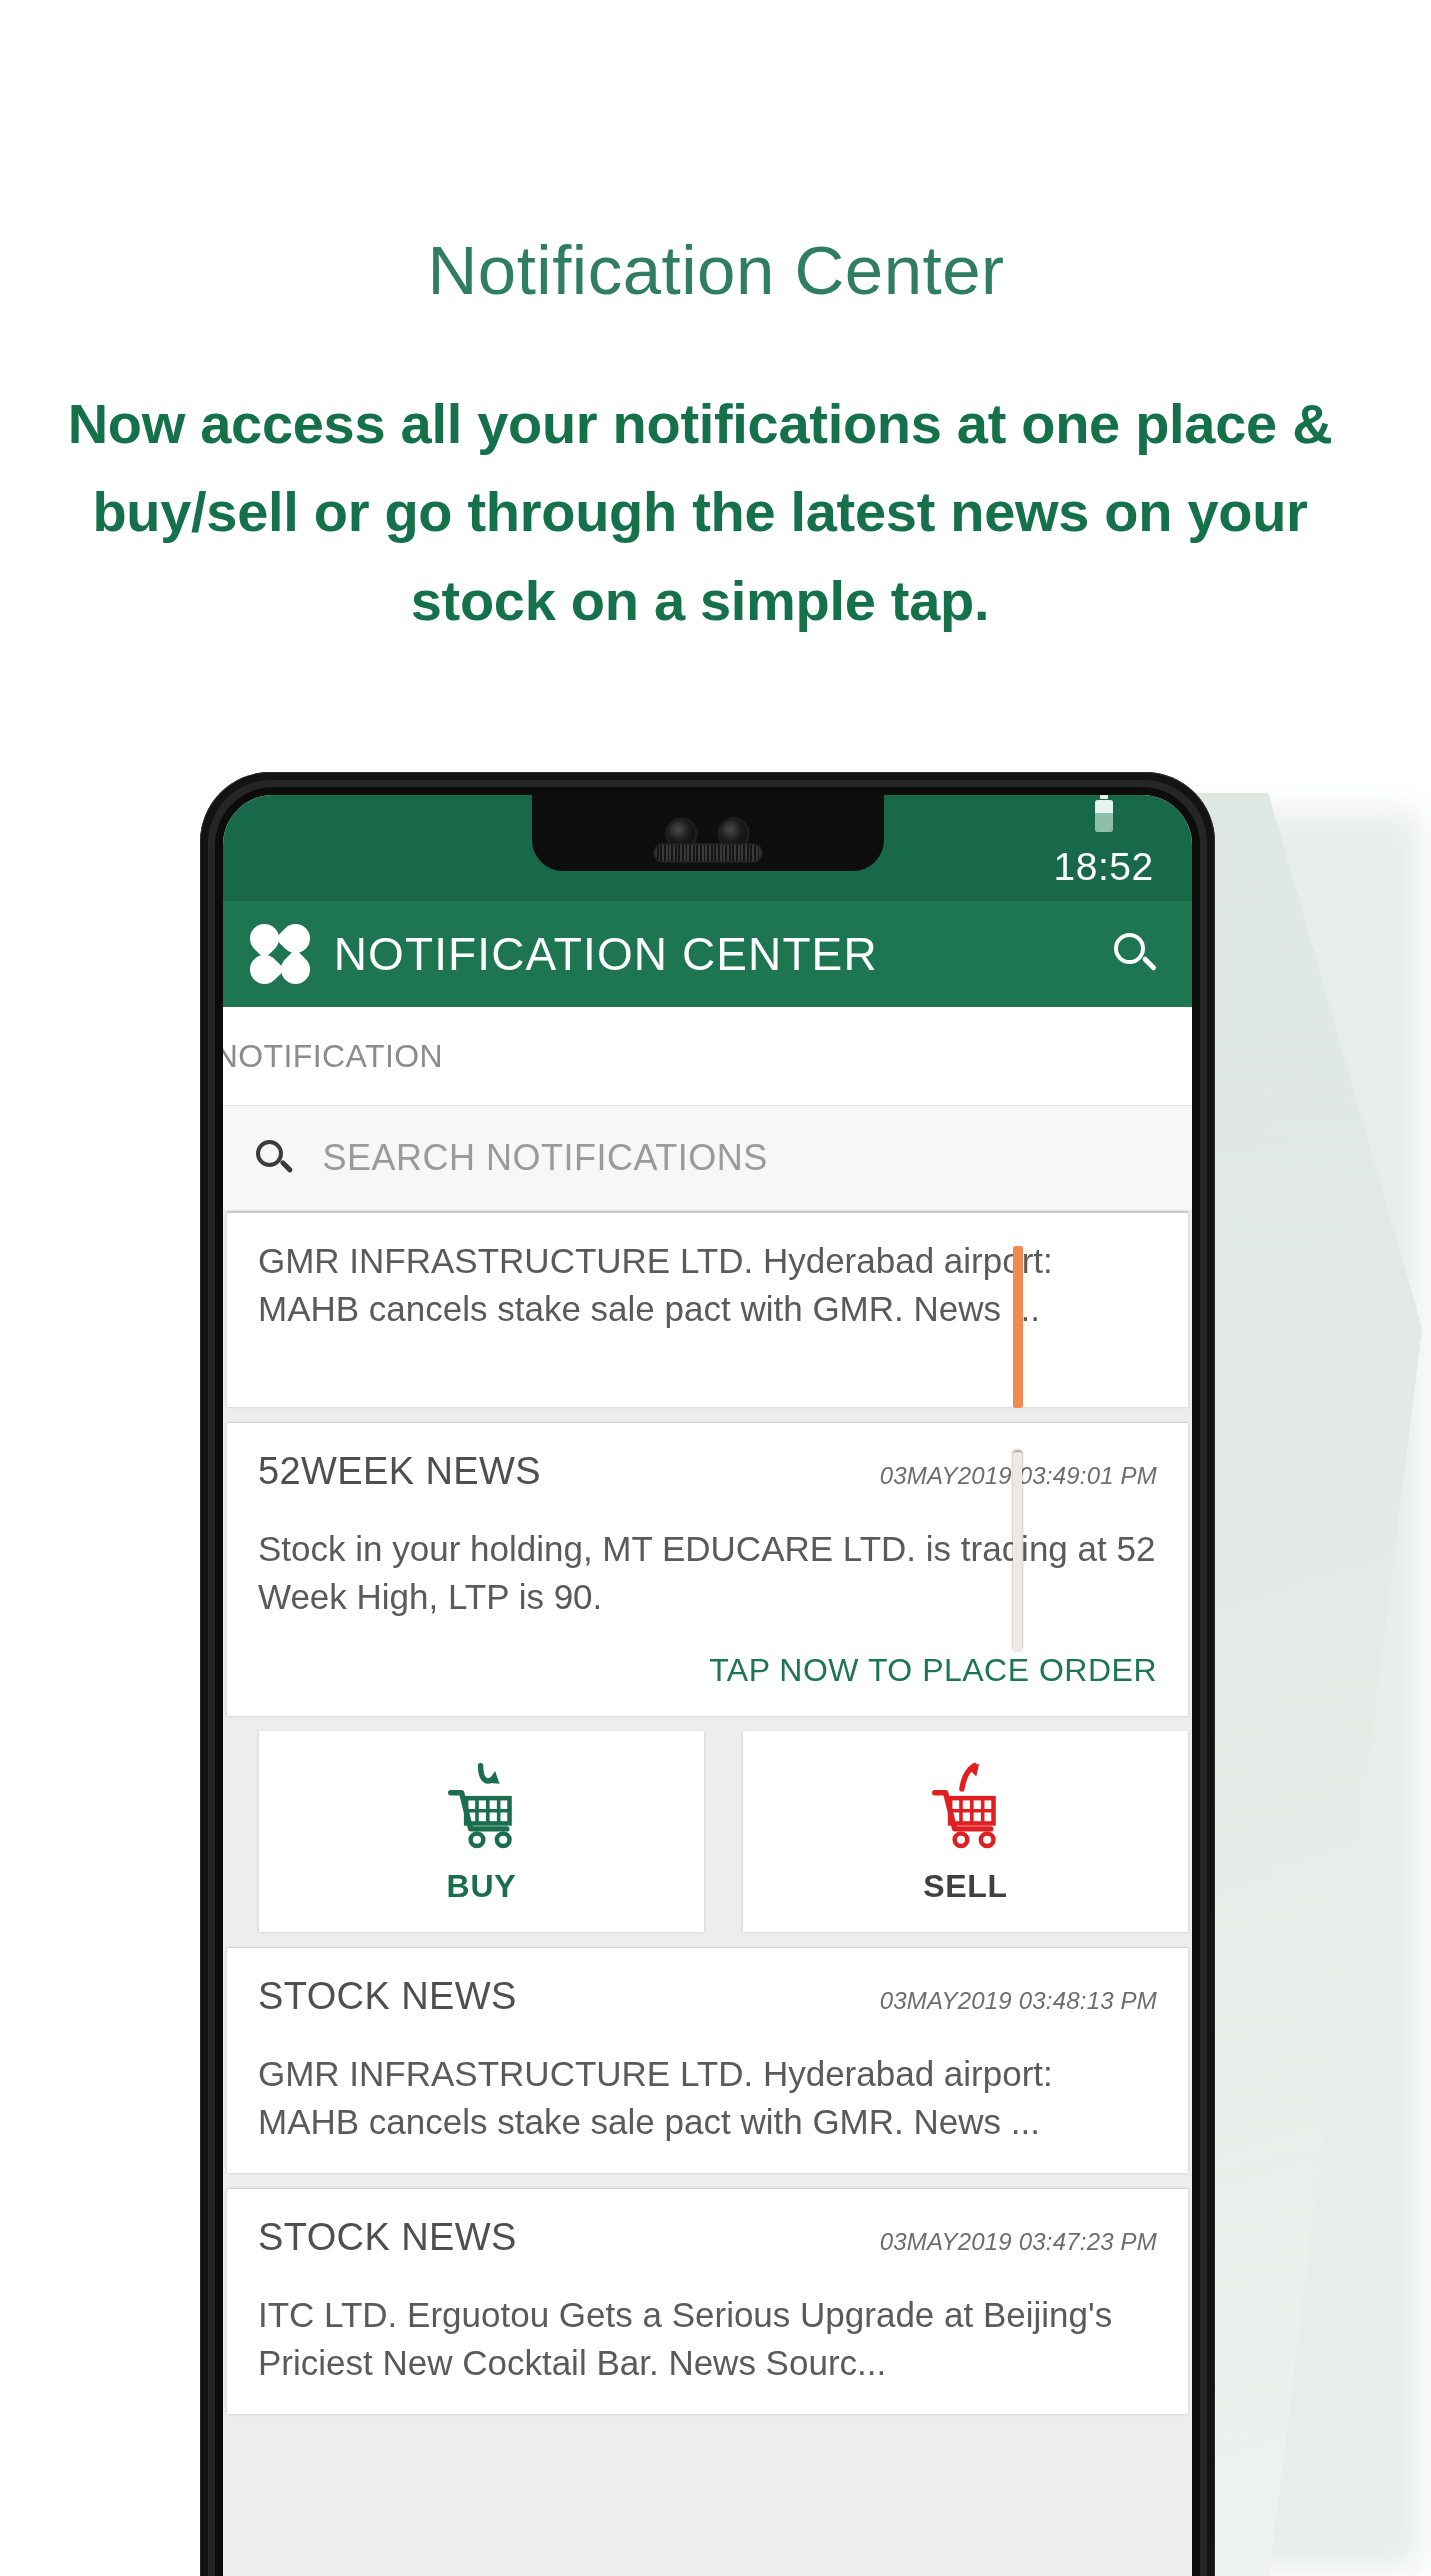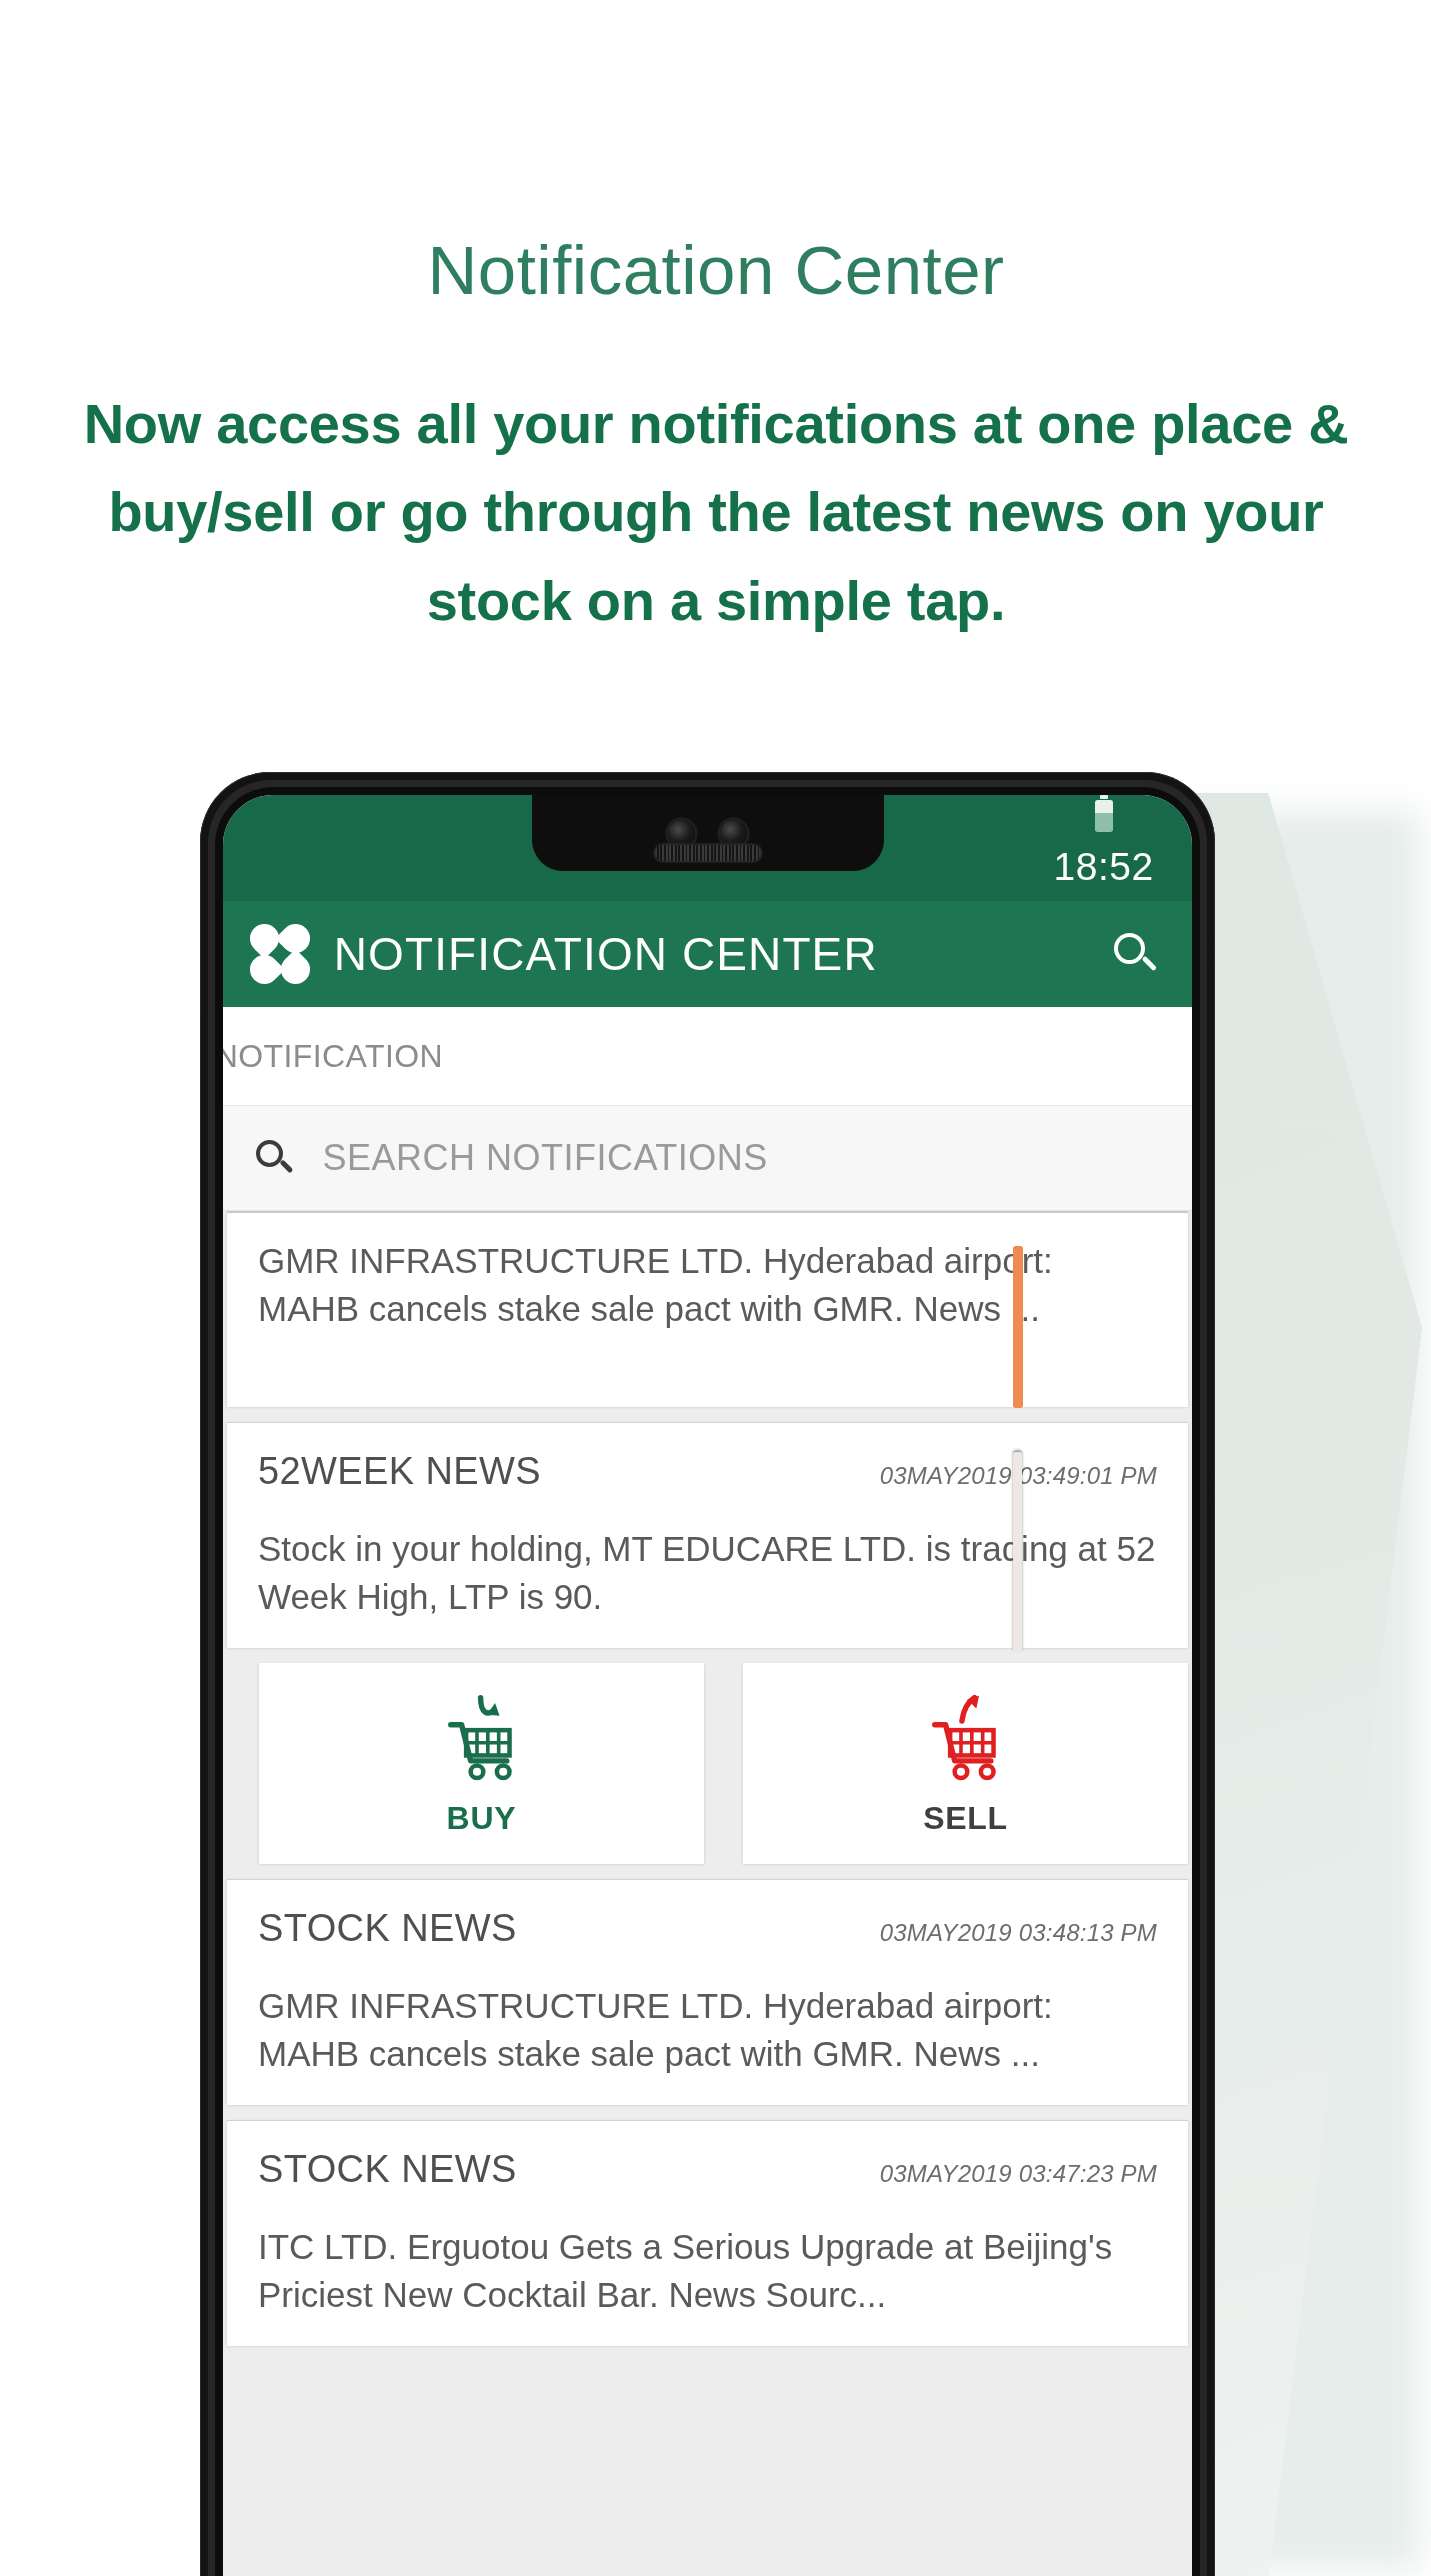--- a/index.html
+++ b/index.html
@@ -24,21 +24,21 @@
     text-align:center;
     font-size:69px;
     font-weight:400;
     letter-spacing:0.5px;
     color:#2f7e5f;
     line-height:1.0;
     white-space:nowrap;
   }
   .promo-sub {
     position:absolute;
-    left:72px; top:380px;
+    left:56px; top:380px;
     width:1288px;
     text-align:center;
     font-size:56px;
     font-weight:700;
     line-height:1.58;
     letter-spacing:-0.3px;
     color:#15714a;
   }
 
   
@@ -441,20 +441,21 @@
         <div class="card clipped">
           <div class="card-body">GMR INFRASTRUCTURE LTD. Hyderabad airport: MAHB cancels stake sale pact with GMR. News ...</div>
         </div>
 
         <div class="card">
           <div class="card-head">
             <div class="card-title">52WEEK NEWS</div>
             <div class="card-time">03MAY2019 03:49:01 PM</div>
           </div>
           <div class="card-body">Stock in your holding, MT EDUCARE LTD. is trading at 52 Week High, LTP is 90.</div>
+          <div class="card-cta">TAP NOW TO PLACE ORDER</div>
         </div>
 
         <div class="trade-row">
           <div class="trade-btn buy">
             <div class="cart-wrap">
               <svg viewBox="0 0 96 104" width="87" height="94" aria-hidden="true">
                 <path d="M47 4 C47 22, 55 24, 62 18" stroke="#1a6e4c" stroke-width="6" fill="none" stroke-linecap="round"></path>
                 <path d="M63 10 L68 24 L54 23 Z" fill="#1a6e4c"></path>
                 <path d="M14 34 H26 L36 74 H76" stroke="#1a6e4c" stroke-width="6" fill="none" stroke-linecap="round" stroke-linejoin="round"></path>
                 <rect x="31" y="40" width="48" height="28" stroke="#1a6e4c" stroke-width="5" fill="none"></rect>

